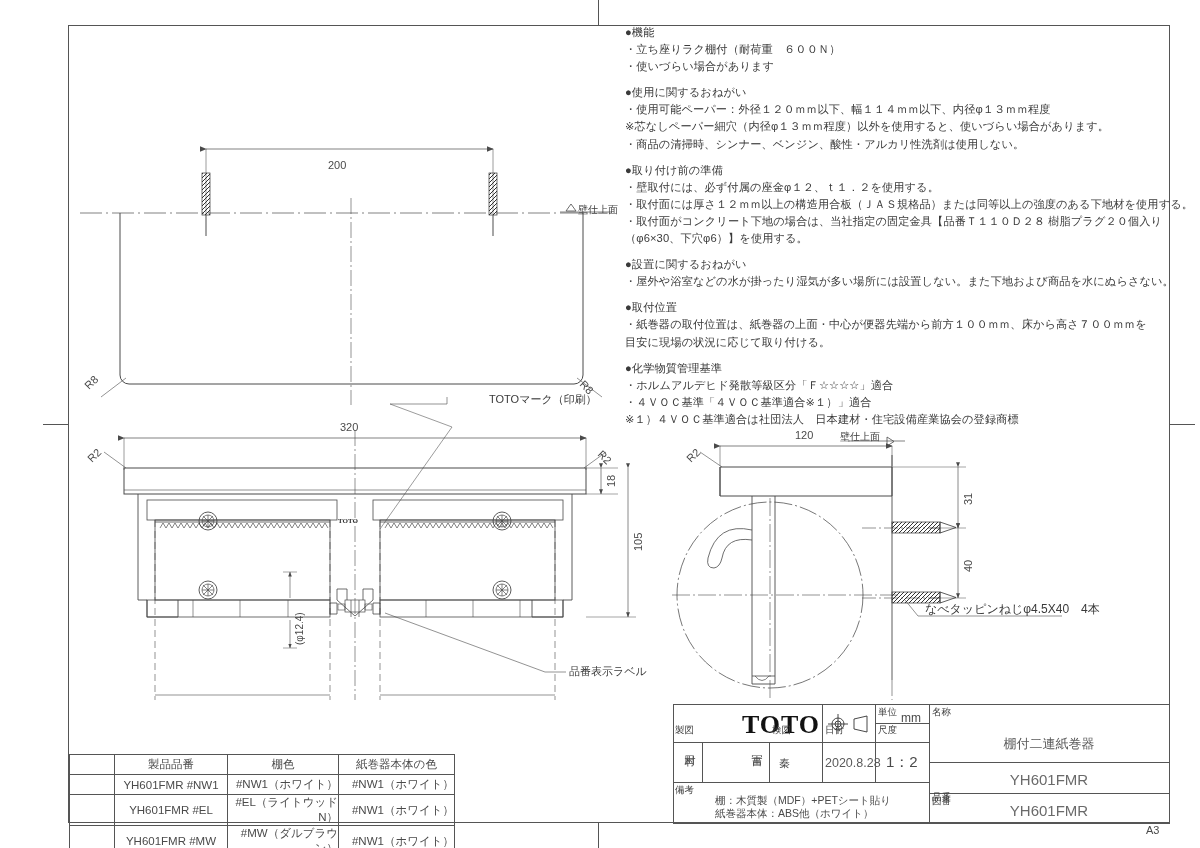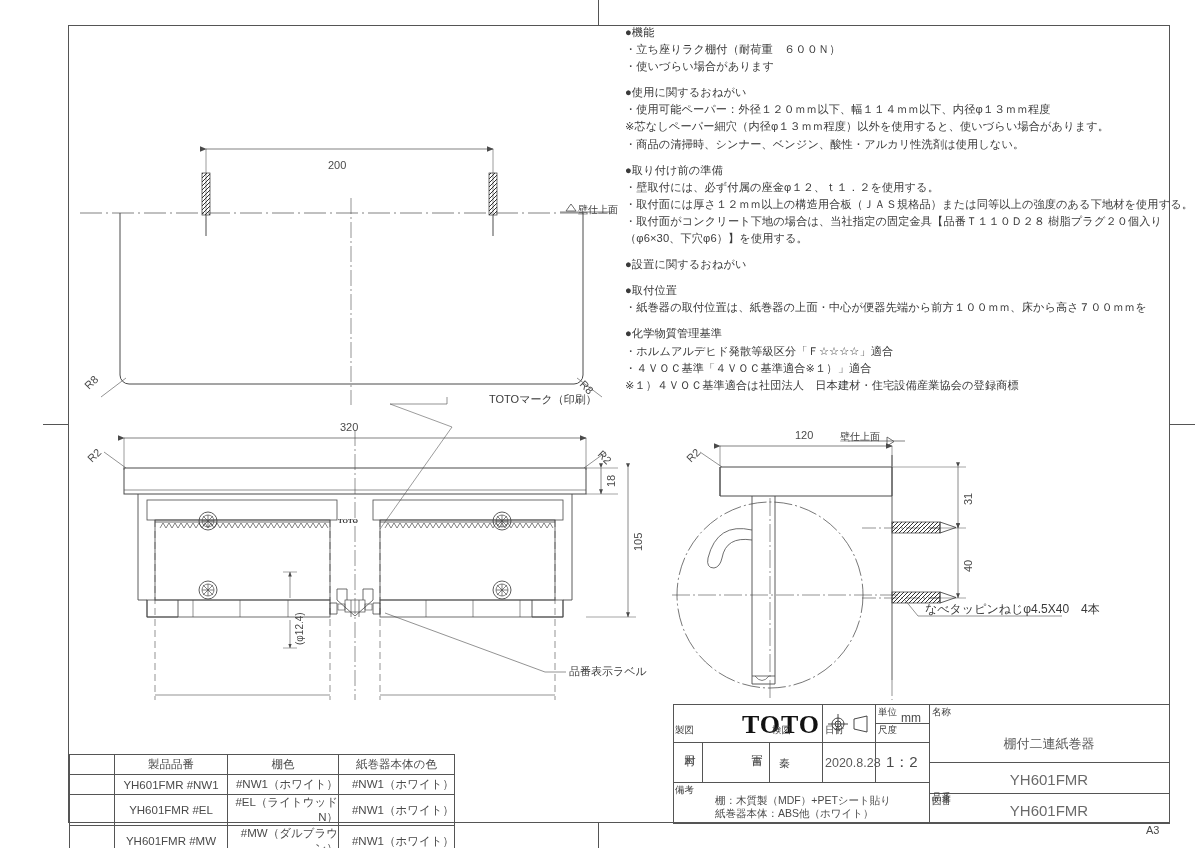--- a/index.html
+++ b/index.html
@@ -282,23 +282,25 @@
     <div class="ln">※芯なしペーパー細穴（内径φ１３ｍｍ程度）以外を使用すると、使いづらい場合があります。</div>
     <div class="ln">・商品の清掃時、シンナー、ベンジン、酸性・アルカリ性洗剤は使用しない。</div>
     <div class="sp"></div>
     <div class="ln hd">●取り付け前の準備</div>
     <div class="ln">・壁取付には、必ず付属の座金φ１２、ｔ１．２を使用する。</div>
     <div class="ln">・取付面には厚さ１２ｍｍ以上の構造用合板（ＪＡＳ規格品）または同等以上の強度のある下地材を使用する。</div>
     <div class="ln">・取付面がコンクリート下地の場合は、当社指定の固定金具【品番Ｔ１１０Ｄ２８ 樹脂プラグ２０個入り</div>
     <div class="ln">（φ6×30、下穴φ6）】を使用する。</div>
     <div class="sp"></div>
     <div class="ln hd">●設置に関するおねがい</div>
+    <div class="ln">・屋外や浴室などの水が掛ったり湿気が多い場所には設置しない。また下地および商品を水にぬらさない。</div>
     <div class="sp"></div>
     <div class="ln hd">●取付位置</div>
     <div class="ln">・紙巻器の取付位置は、紙巻器の上面・中心が便器先端から前方１００ｍｍ、床から高さ７００ｍｍを</div>
+    <div class="ln">目安に現場の状況に応じて取り付ける。</div>
     <div class="sp"></div>
     <div class="ln hd">●化学物質管理基準</div>
     <div class="ln">・ホルムアルデヒド発散等級区分「Ｆ☆☆☆☆」適合</div>
     <div class="ln">・４ＶＯＣ基準「４ＶＯＣ基準適合※１）」適合</div>
     <div class="ln">※１）４ＶＯＣ基準適合は社団法人　日本建材・住宅設備産業協会の登録商標</div>
   </div>
 
   <div class="txt dim" style="left:328px;top:131px;margin-top:28px;">200</div>
   <div class="txt dim" style="left:82px;top:383px;transform:rotate(-45deg);transform-origin:0 0;">R8</div>
   <div class="txt dim" style="left:586px;top:378px;transform:rotate(45deg);transform-origin:0 0;">R8</div>

